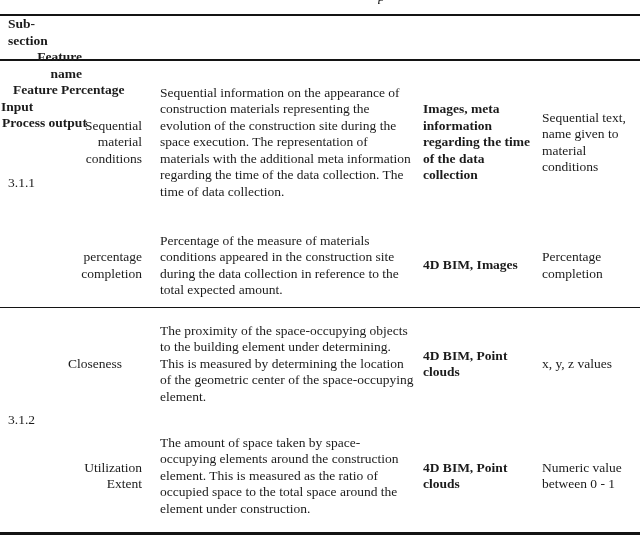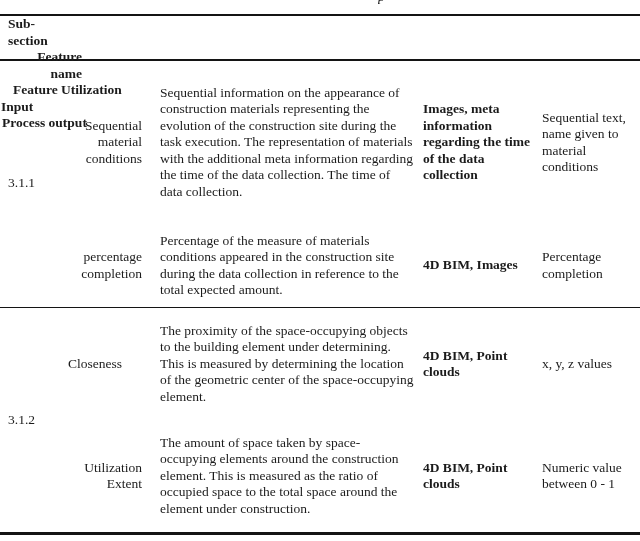--- a/index.html
+++ b/index.html
@@ -57,21 +57,21 @@
   <div class="rule rule-top"></div>
 
   <div class="header-row">
     <div class="cell col-sub">
       <span>Sub-section</span>
     </div>
     <div class="cell col-name">
       <span>Feature name</span>
     </div>
     <div class="cell col-desc">
-      <span>Feature Utilization</span>
+      <span>Feature Percentage</span>
     </div>
     <div class="cell col-input">
       <span>Input</span>
     </div>
     <div class="cell col-out">
       <span>Process output</span>
     </div>
   </div>
 
   <div class="rule rule-mid"></div>
@@ -80,21 +80,21 @@
     <div class="col-sub">
       <span>3.1.1</span>
     </div>
     <div class="features">
 
       <div class="frow h-r1">
         <div class="cell col-name">
           <span>Sequential material conditions</span>
         </div>
         <div class="cell col-desc">
-          <span>Sequential information on the appearance of construction materials representing the evolution of the construction site during the task execution. The representation of materials with the additional meta information regarding the time of the data collection. The time of data collection.</span>
+          <span>Sequential information on the appearance of construction materials representing the evolution of the construction site during the space execution. The representation of materials with the additional meta information regarding the time of the data collection. The time of data collection.</span>
         </div>
         <div class="cell col-input">
           <span>Images, meta information regarding the time of the data collection</span>
         </div>
         <div class="cell col-out">
           <span>Sequential text, name given to material conditions</span>
         </div>
       </div>
 
       <div class="frow h-r2">

